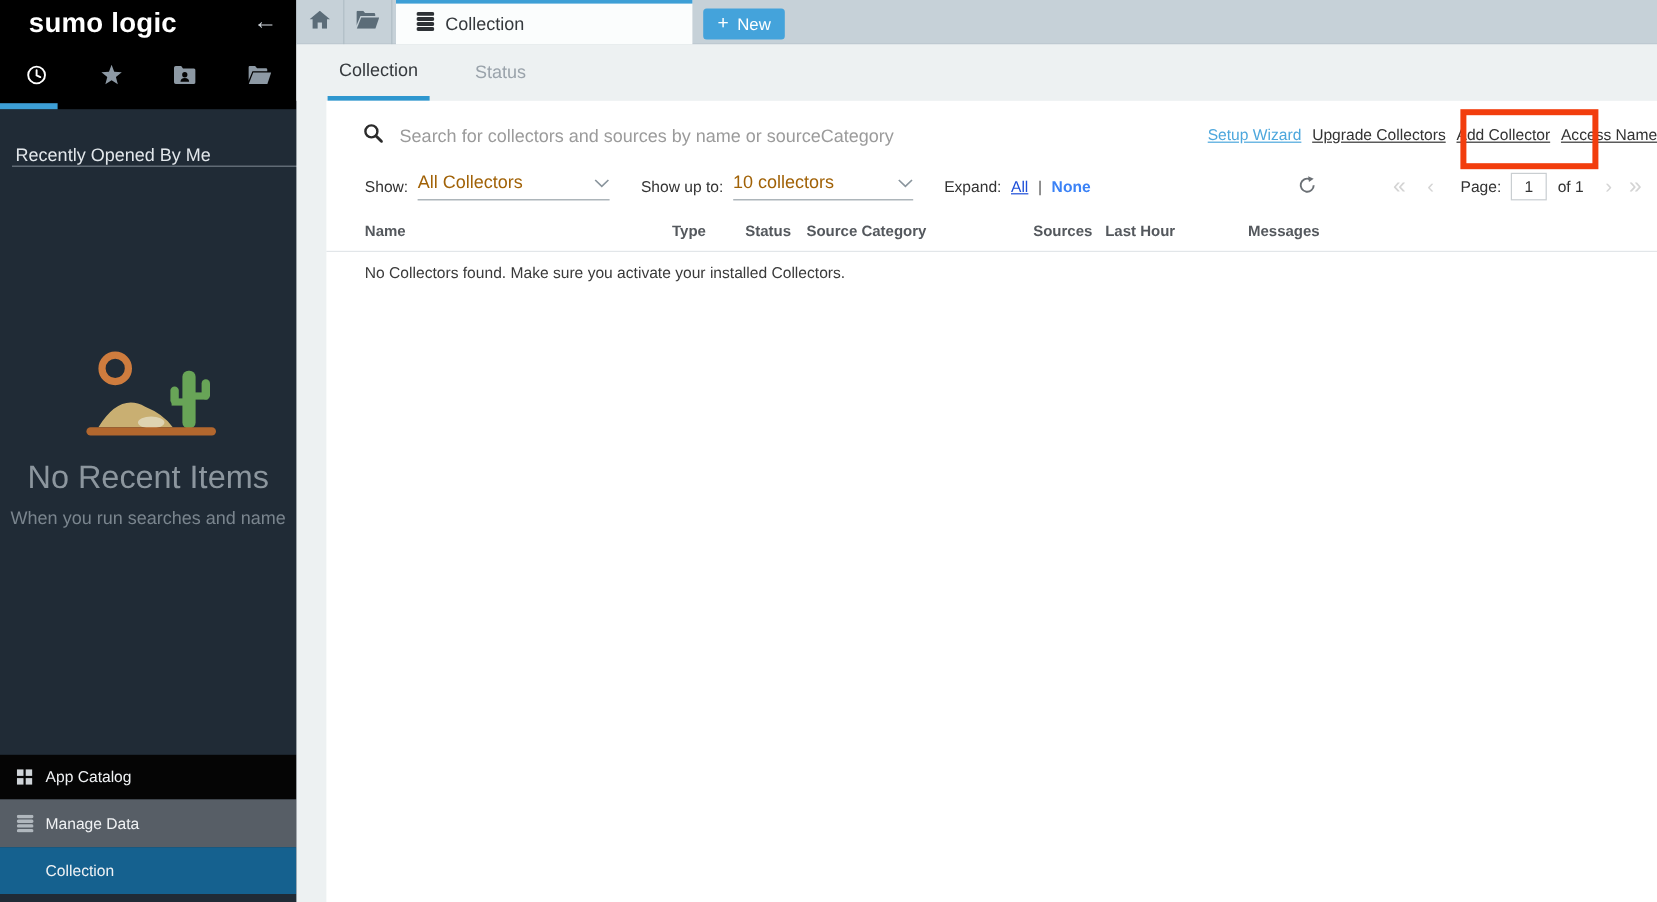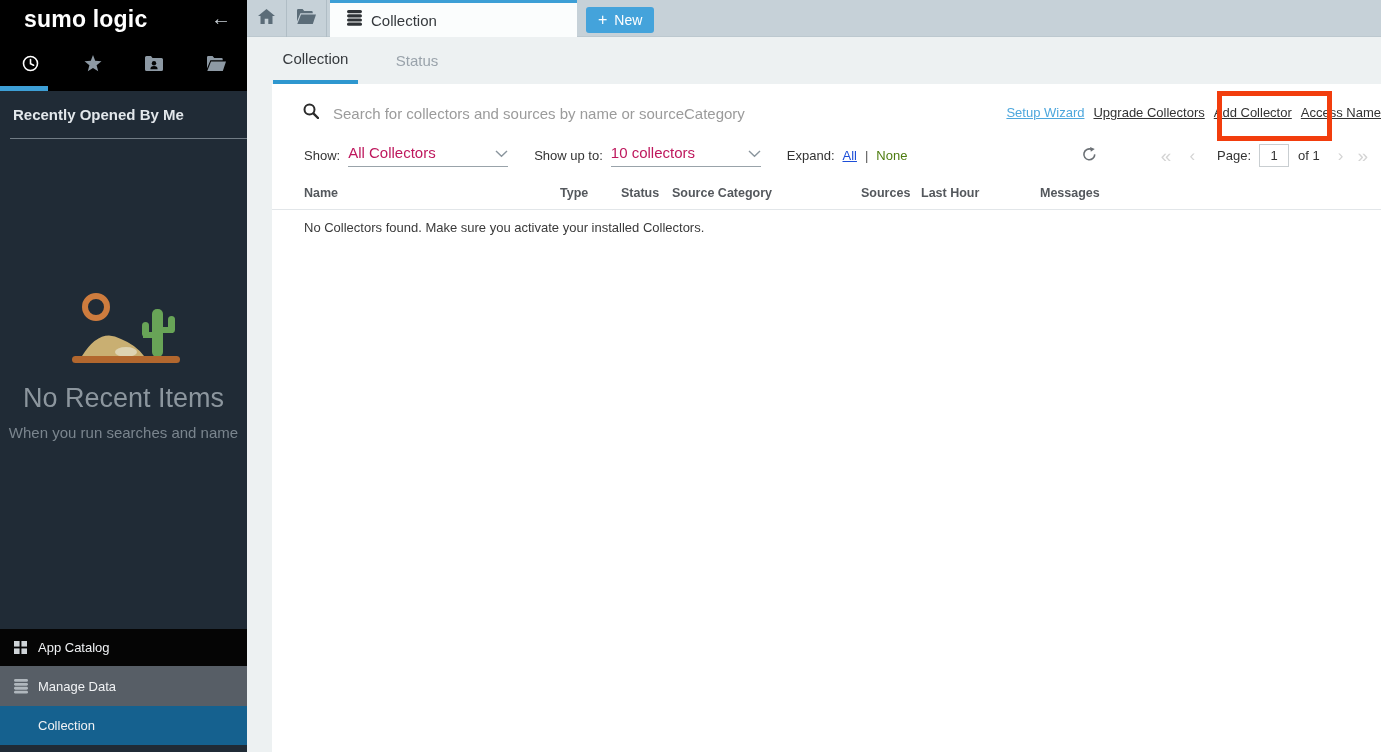--- a/index.html
+++ b/index.html
@@ -9,21 +9,21 @@
 
   
   .sidebar { position:absolute; left:0; top:0; width:289px; height:752px; background:#202b36; }
   .sidebar-header { position:absolute; top:0; left:0; width:247px; height:91px; background:#000; }
   .logo { position:absolute; left:24px; top:6px; color:#fff; font-size:23px; font-weight:700; letter-spacing:.2px; }
   .collapse { position:absolute; right:16px; top:8px; color:#c9d0d6; font-size:20px; line-height:20px; cursor:pointer; }
   .icon-row { position:absolute; left:0; top:52px; width:247px; display:flex; }
   .icon-cell { flex:1; display:flex; justify-content:center; align-items:center; height:26px; cursor:pointer; }
   .active-underline { position:absolute; left:0; top:86px; width:48px; height:5px; background:#3d9fd6; }
 
-  .recent-bar { position:absolute; top:106px; left:13px; right:14px; height:32px; display:flex; justify-content:space-between; align-items:flex-start; cursor:pointer;font-weight:bold; }
+  .recent-bar { position:absolute; top:106px; left:13px; right:14px; height:32px; display:flex; justify-content:space-between; align-items:flex-end; cursor:pointer; }
   .recent-bar .lbl { color:#e2e7eb; font-size:15px; }
   .recent-underline { position:absolute; top:138px; left:10px; right:14px; height:1px; background:#717c85; }
 
   .illustration { position:absolute; top:290px; left:0; width:247px; text-align:center; }
   .empty-title { position:absolute; top:383px; left:0; width:247px; text-align:center; font-size:27px; color:#8c969e; }
   .empty-desc { position:absolute; top:423px; left:0; width:247px; text-align:center; font-size:15px; line-height:19px; color:#7a858e; }
 
   .nav-item { position:absolute; left:0; width:247px; display:flex; align-items:center; cursor:pointer; }
   .nav-item .nav-icon { position:absolute; left:14px; display:flex; }
   .nav-item .nav-label { margin-left:38px; font-size:13px; color:#f0f2f4; }
@@ -52,27 +52,27 @@
 
   .search-row { position:absolute; top:14px; left:31px; height:30px; display:flex; align-items:center; }
   .search-input { border:none; outline:none; margin-left:14px; width:480px; font-size:15px; color:#333; font-family:"Liberation Sans", sans-serif; background:transparent; }
   .search-input::placeholder { color:#9b9b9b; opacity:1; }
 
   .links-row { position:absolute; top:21px; right:0; display:flex; gap:9px; font-size:13px; white-space:nowrap; }
   .links-row a { color:#333; text-decoration:underline; }
   .links-row a.blue { color:#4da7dd; }
 
   .filter-row { position:absolute; top:58px; left:32px; height:26px; display:flex; align-items:center; font-size:13px; color:#333; }
-  .dropdown { display:flex; justify-content:space-between; align-items:center; border-bottom:1px solid #99a3aa; padding-bottom:5px; margin-left:8px; font-size:15px; color:#be185d; cursor:pointer; }
+  .dropdown { display:flex; justify-content:space-between; align-items:center; border-bottom:1px solid #99a3aa; padding-bottom:5px; margin-left:8px; font-size:15px; color:#a16207; cursor:pointer; }
   .dd-show { width:160px; }
   .dd-limit { width:150px; }
   .f-gap { margin-left:26px; }
   .expand-all { color:#1d4ed8; text-decoration:underline; margin-left:8px; }
   .expand-sep { color:#555; margin-left:8px; }
-  .expand-none { color:#4d7c0f; font-weight:400; margin-left:8px; cursor:pointer;text-align:right; }
+  .expand-none { color:#3b82f6; font-weight:700; margin-left:8px; cursor:pointer;text-align:right; }
 
   .refresh-btn { position:absolute; top:62px; left:810px; cursor:pointer; display:flex; }
 
   .pager { position:absolute; top:59px; right:13px; height:24px; display:flex; align-items:center; font-size:13px; color:#333; }
   .pg-chev { color:#d4d4d4; font-size:19px; line-height:19px; cursor:default; }
   .pg-chev.single { font-size:17px; }
   .pg-label { margin-left:22px; }
   .page-input { width:30px; height:23px; margin-left:8px; border:1px solid #c9ced1; text-align:center; font-size:13px; color:#333; font-family:"Liberation Sans", sans-serif; outline:none; }
   .pg-of { margin-left:9px; }
   .m-l14 { margin-left:14px; } .m-l18 { margin-left:18px; }

